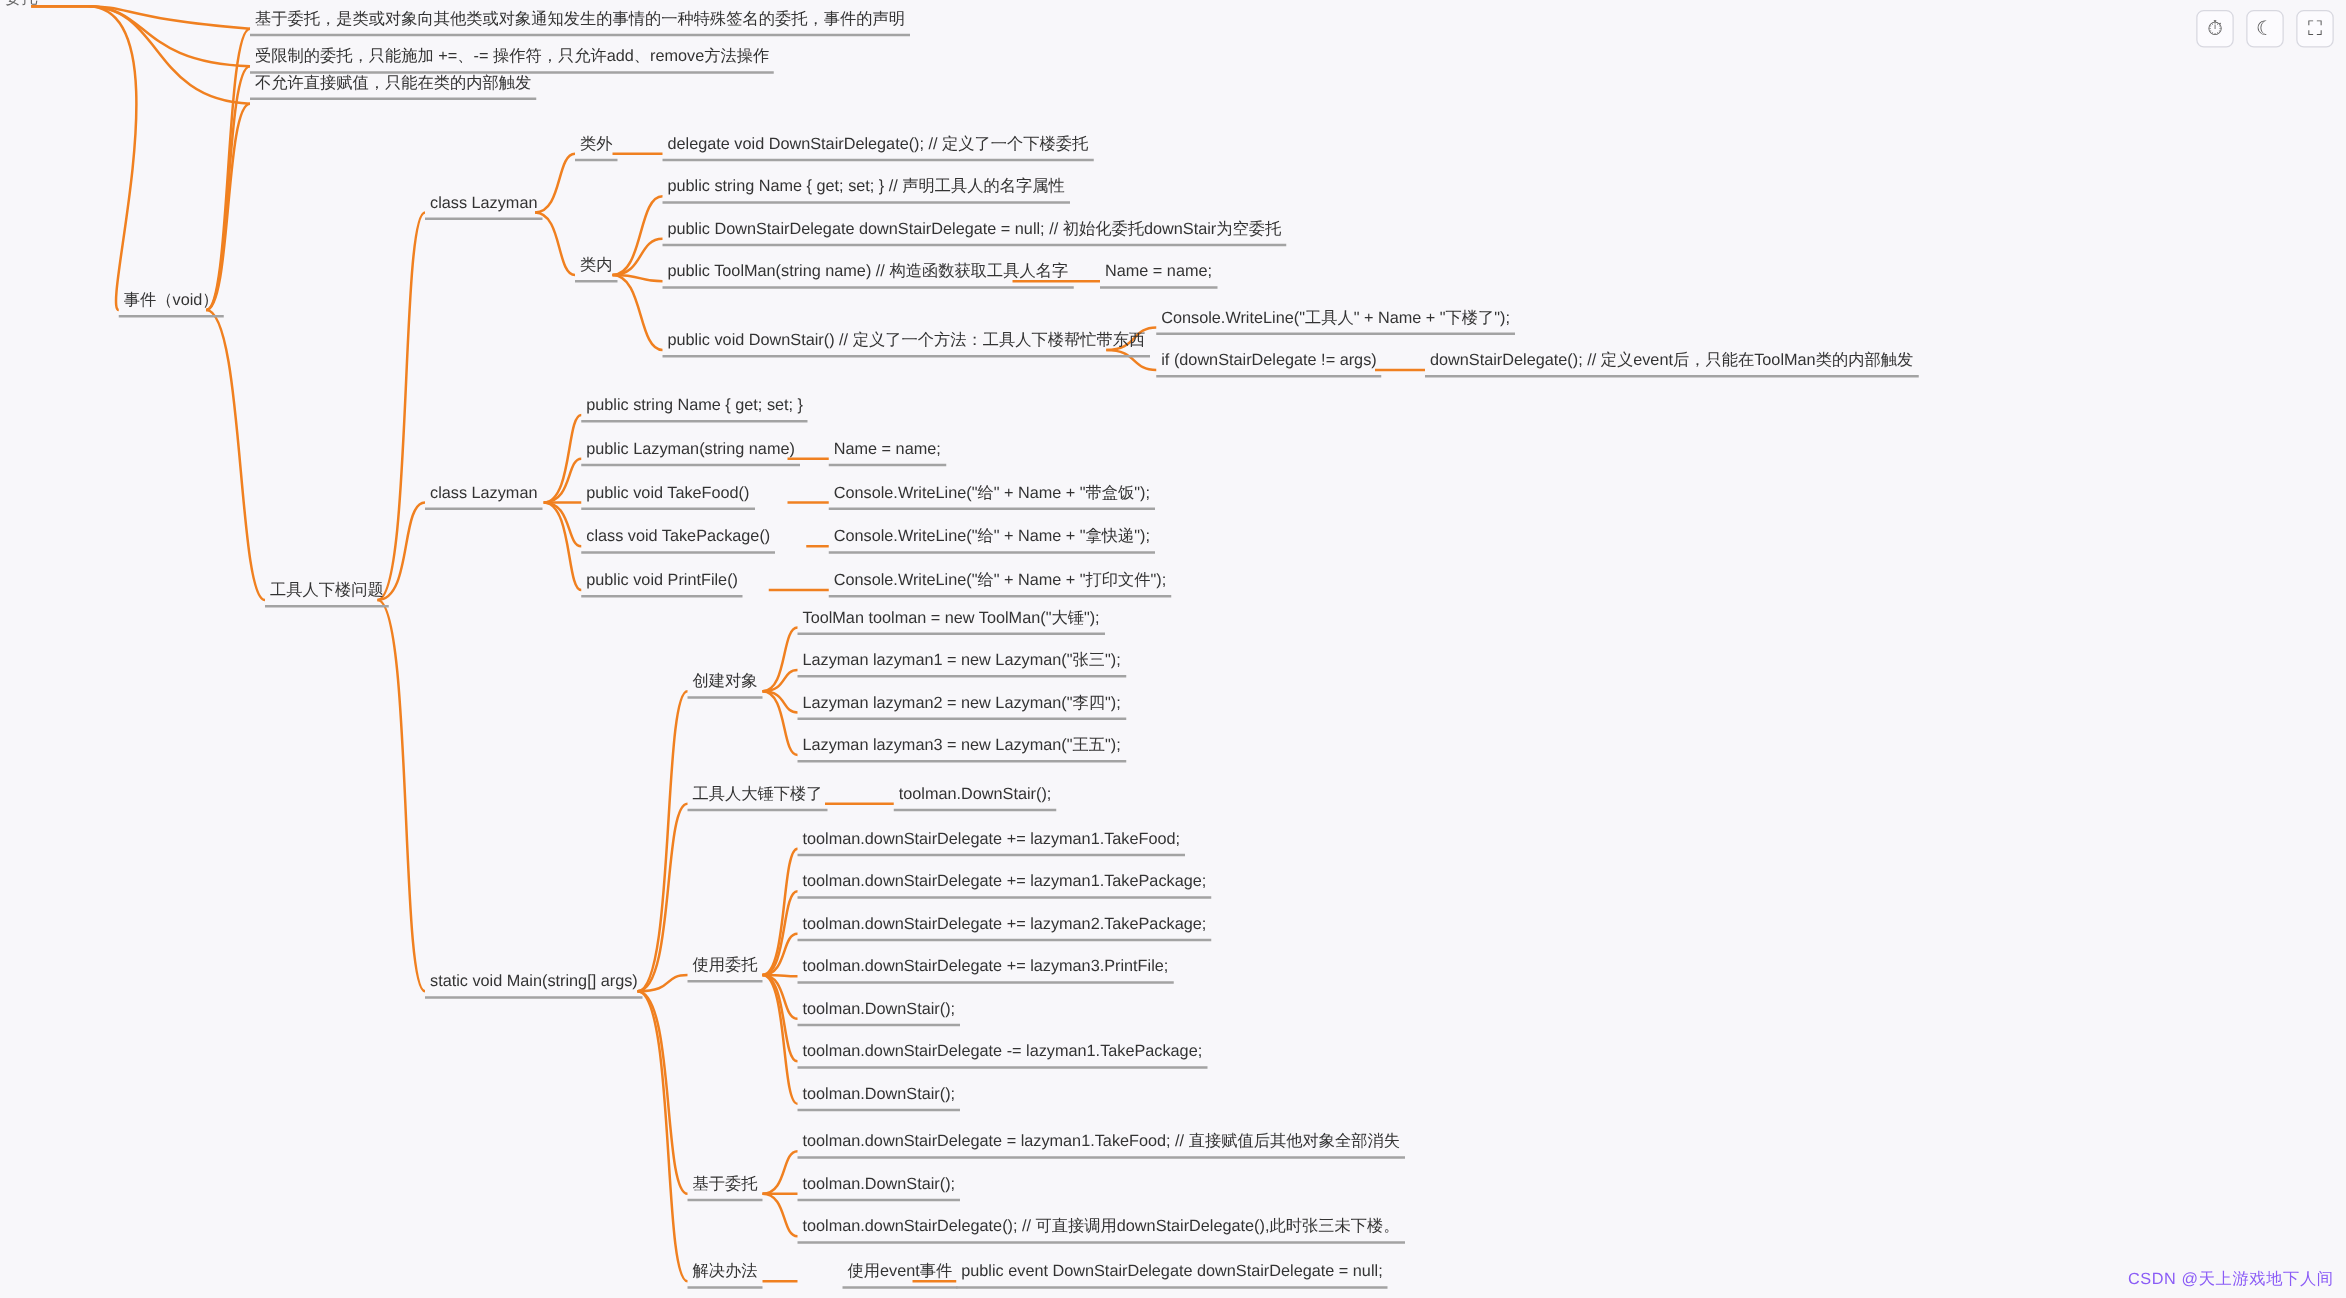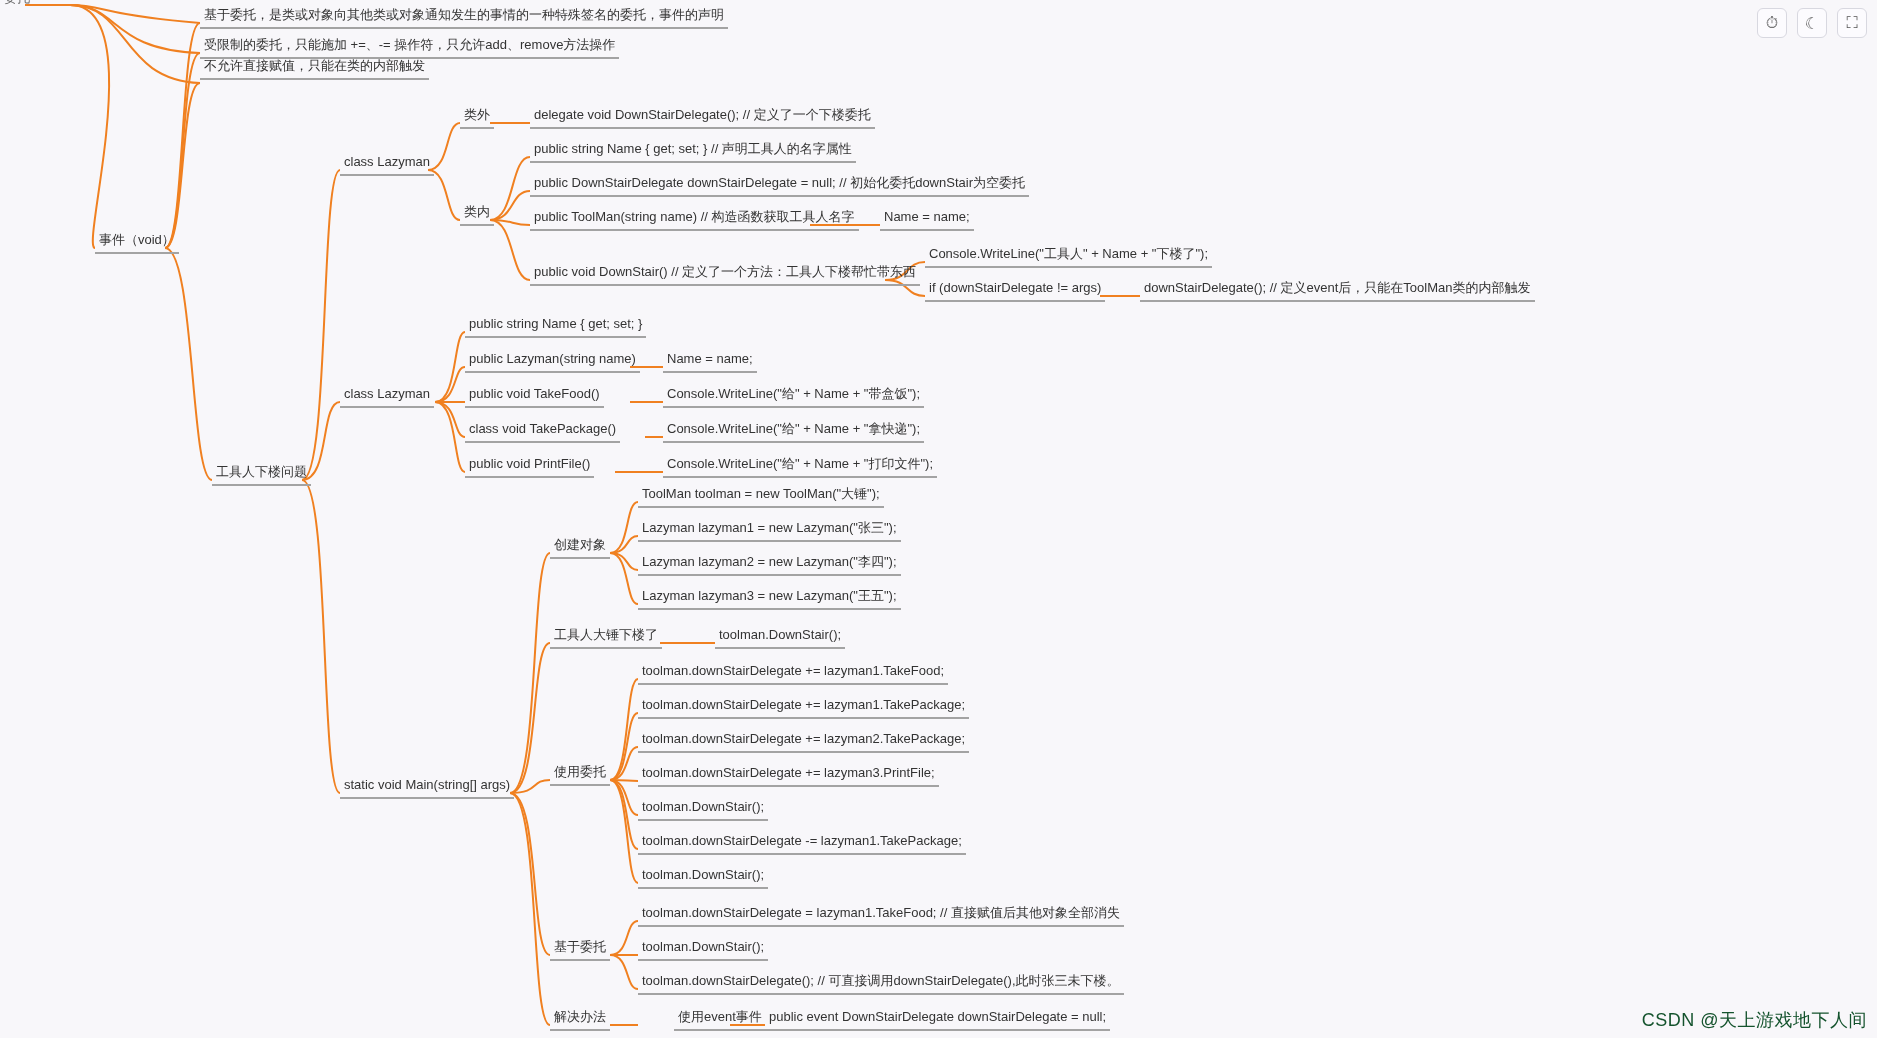--- a/index.html
+++ b/index.html
@@ -38,22 +38,22 @@
     align-items: center;
     justify-content: center;
     cursor: pointer;
     color: #555;
     font-size: 16px;
   }
   .watermark {
     position: absolute;
     bottom: 6px;
     right: 10px;
-    color: #14532d;
-    font-size: 18px;
+    color: #8b5cf6;
+    font-size: 13px;
     letter-spacing: .5px;
   }
 </style>
 </head>
 <body>
 
 <svg width="1877" height="1038">
   <g fill="none" stroke="#f08020" stroke-width="2">
 
     <path d="M25 5 C40 5 30 5 70 5 C105 5 100 15 200 23"></path>

